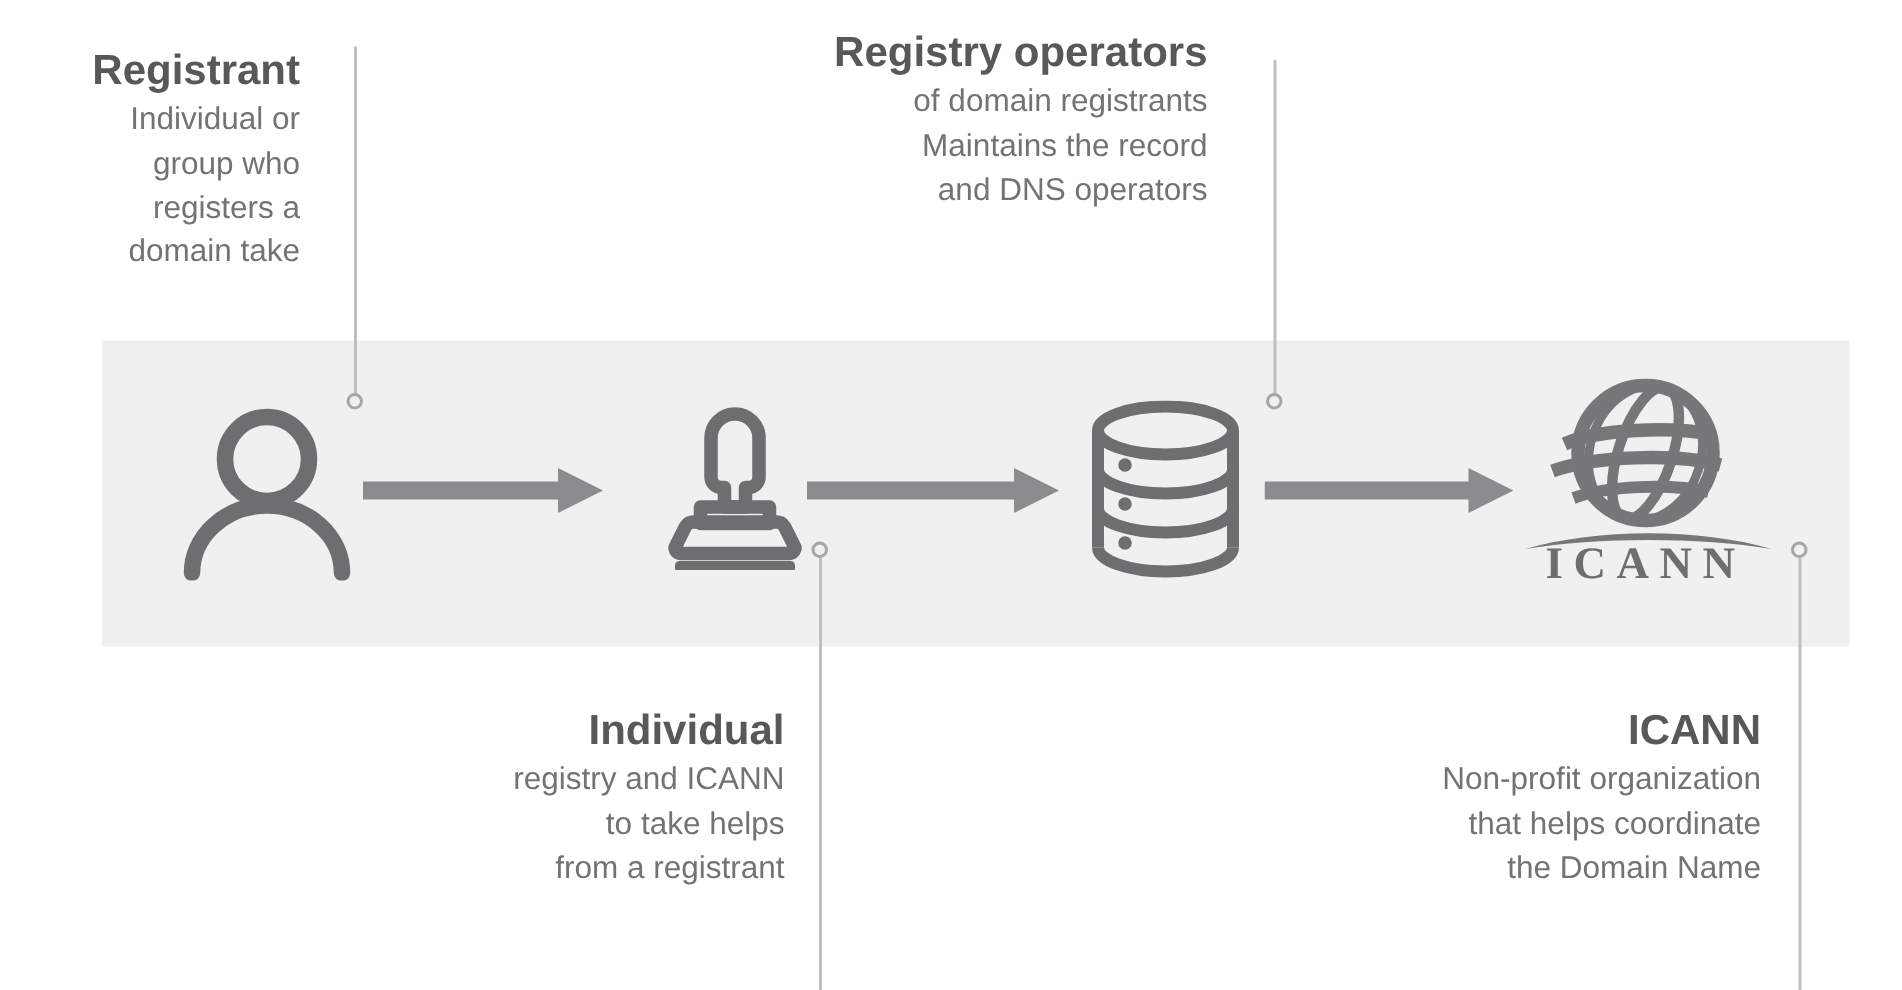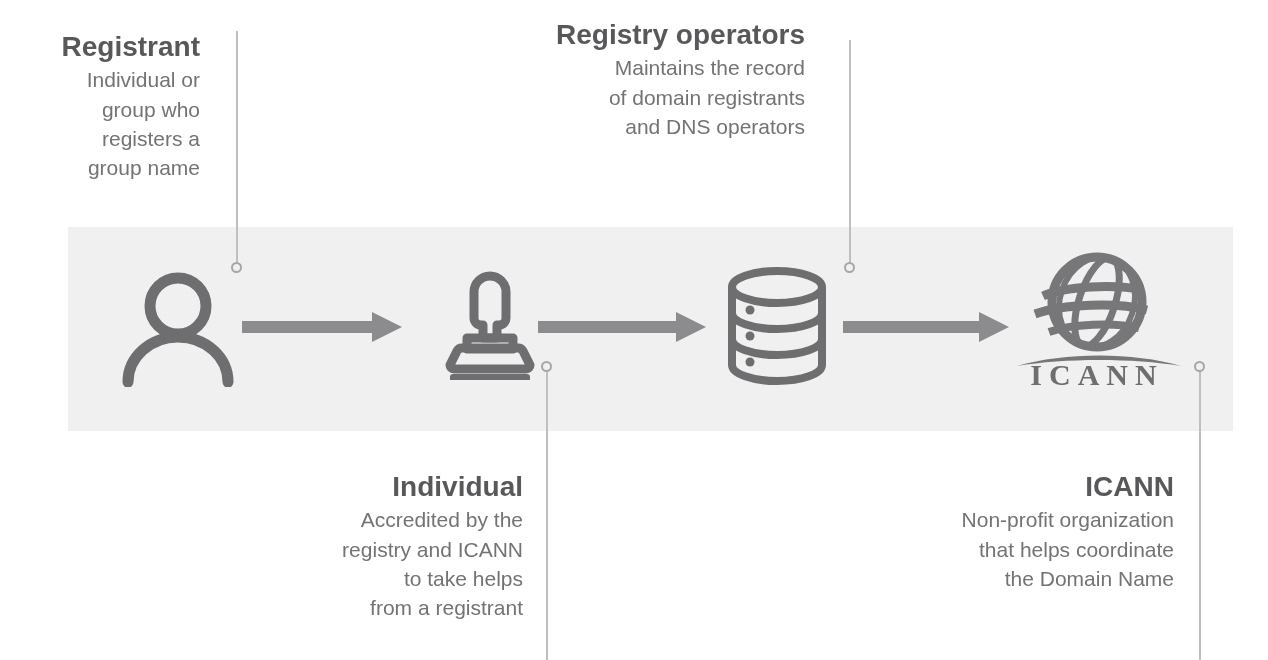--- a/index.html
+++ b/index.html
@@ -96,37 +96,36 @@
 
   <div class="leader" style="left:1199px; top:372px; height:288px;"></div>
   <div class="leader-dot" style="left:1194px; top:361px;"></div>
 
   <div class="callout align-right" style="left:0px; top:30px; width:200px;">
     <div class="title">Registrant</div>
     <div class="desc">
       <div>Individual or</div>
       <div>group who</div>
       <div>registers a</div>
-      <div>group name</div>
+      <div>domain take</div>
     </div>
   </div>
 
   <div class="callout align-right" style="left:500px; top:18px; width:305px;">
     <div class="title">Registry operators</div>
     <div class="desc">
+      <div>of domain registrants</div>
       <div>Maintains the record</div>
-      <div>of domain registrants</div>
       <div>and DNS operators</div>
     </div>
   </div>
 
   <div class="callout align-right" style="left:250px; top:470px; width:273px;">
     <div class="title">Individual</div>
     <div class="desc">
-      <div>Accredited by the</div>
       <div>registry and ICANN</div>
       <div>to take helps</div>
       <div>from a registrant</div>
     </div>
   </div>
 
   <div class="callout align-right" style="left:860px; top:470px; width:314px;">
     <div class="title">ICANN</div>
     <div class="desc">
       <div>Non-profit organization</div>

